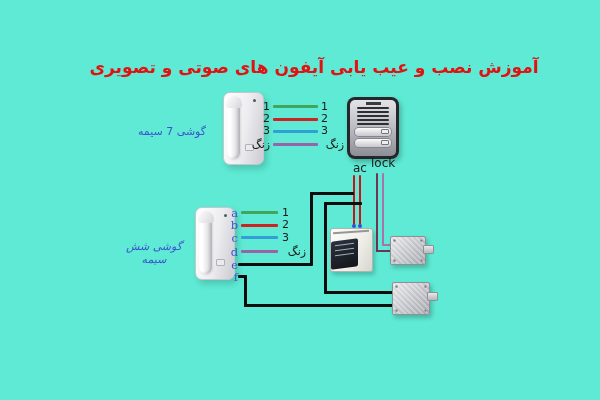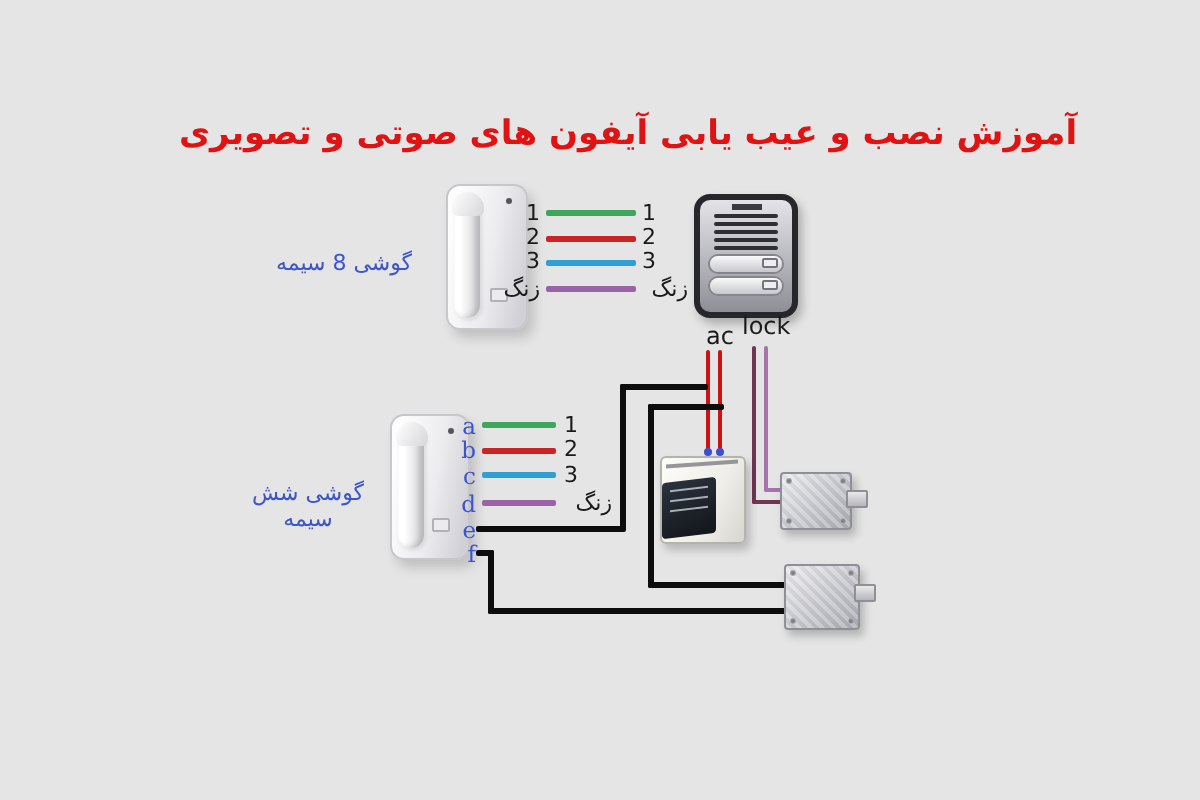--- a/index.html
+++ b/index.html
@@ -1,17 +1,17 @@
 <!DOCTYPE html>
 <html><head>
 <meta charset="utf-8">
 <style>
   html,body { margin:0; padding:0; }
   .canvas {
-    position:relative; width:600px; height:400px; background:#e5e5e5;
+    position:relative; width:600px; height:400px; background:#5eead4;
     font-family:"DejaVu Sans", sans-serif; overflow:hidden;
   }
   .title {
     position:absolute; left:0; top:57px; width:600px; padding-left:28px;
     box-sizing:border-box; text-align:center; font-size:17px; font-weight:bold;
     letter-spacing:0px;
   }
   .plabel { position:absolute; font-size:11px; text-align:center; line-height:13px; }
   .num { position:absolute; font-size:11px; color:#1a1a1a; height:14px; line-height:14px; }
   .num.rt { text-align:right; }
@@ -75,21 +75,21 @@
 
 <div class="canvas">
 
   <div class="title" dir="rtl" style="color: rgb(225, 18, 18);">آموزش نصب و عیب یابی آیفون های صوتی و تصویری</div>
 
   <div class="handset" style="left:223px;top:92px;width:39px;height:71px">
     <div class="receiver"></div>
     <div class="screw"></div>
     <div class="hbtn"></div>
   </div>
-  <div class="plabel" dir="rtl" style="left: 132px; top: 125px; width: 80px; color: rgb(60, 85, 204);">گوشی 8 سیمه</div>
+  <div class="plabel" dir="rtl" style="left: 132px; top: 125px; width: 80px; color: rgb(60, 85, 204);">گوشی 7 سیمه</div>
 
   <div class="num rt" style="left:246px;top:100px;width:24px">1</div>
   <div class="num rt" style="left:246px;top:112px;width:24px">2</div>
   <div class="num rt" style="left:246px;top:124px;width:24px">3</div>
   <div class="num rt" dir="rtl" style="left:246px;top:138px;width:24px">زنگ</div>
 
   <div class="wseg" style="left: 273px; top: 105px; width: 45px; height: 3px; background: rgb(63, 166, 92);"></div>
   <div class="wseg" style="left: 273px; top: 118px; width: 45px; height: 3px; background: rgb(204, 36, 36);"></div>
   <div class="wseg" style="left: 273px; top: 130px; width: 45px; height: 3px; background: rgb(47, 159, 214);"></div>
   <div class="wseg" style="left: 273px; top: 143px; width: 45px; height: 3px; background: rgb(154, 99, 168);"></div>
@@ -128,21 +128,21 @@
   <div class="wseg" style="left: 376px; top: 173px; width: 2px; height: 79px; background: rgb(112, 53, 82);"></div>
   <div class="wseg" style="left: 376px; top: 250px; width: 17px; height: 2px; background: rgb(112, 53, 82);"></div>
   <div class="wseg" style="left: 382px; top: 173px; width: 2px; height: 73px; background: rgb(166, 115, 171);"></div>
   <div class="wseg" style="left: 382px; top: 244px; width: 12px; height: 2px; background: rgb(166, 115, 171);"></div>
 
   <div class="handset" style="left:195px;top:207px;width:38px;height:71px">
     <div class="receiver"></div>
     <div class="screw"></div>
     <div class="hbtn"></div>
   </div>
-  <div class="plabel" dir="rtl" style="left: 114px; top: 240px; width: 80px; color: rgb(60, 85, 204);">گوشی شش سیمه</div>
+  <div class="plabel" dir="rtl" style="left: 114px; top: 240px; width: 80px; color: rgb(60, 85, 204); font-style: italic;">گوشی شش سیمه</div>
 
   <div class="letter" style="left: 226px; top: 206px; width: 12px; color: rgb(60, 85, 204);">a</div>
   <div class="letter" style="left: 226px; top: 218px; width: 12px; color: rgb(60, 85, 204);">b</div>
   <div class="letter" style="left: 226px; top: 231px; width: 12px; color: rgb(60, 85, 204);">c</div>
   <div class="letter" style="left: 226px; top: 245px; width: 12px; color: rgb(60, 85, 204);">d</div>
   <div class="letter" style="left: 226px; top: 258px; width: 12px; color: rgb(60, 85, 204);">e</div>
   <div class="letter" style="left: 226px; top: 270px; width: 12px; color: rgb(60, 85, 204);">f</div>
 
   <div class="wseg" style="left: 241px; top: 211px; width: 37px; height: 3px; background: rgb(63, 166, 92);"></div>
   <div class="wseg" style="left: 241px; top: 224px; width: 37px; height: 3px; background: rgb(204, 36, 36);"></div>

